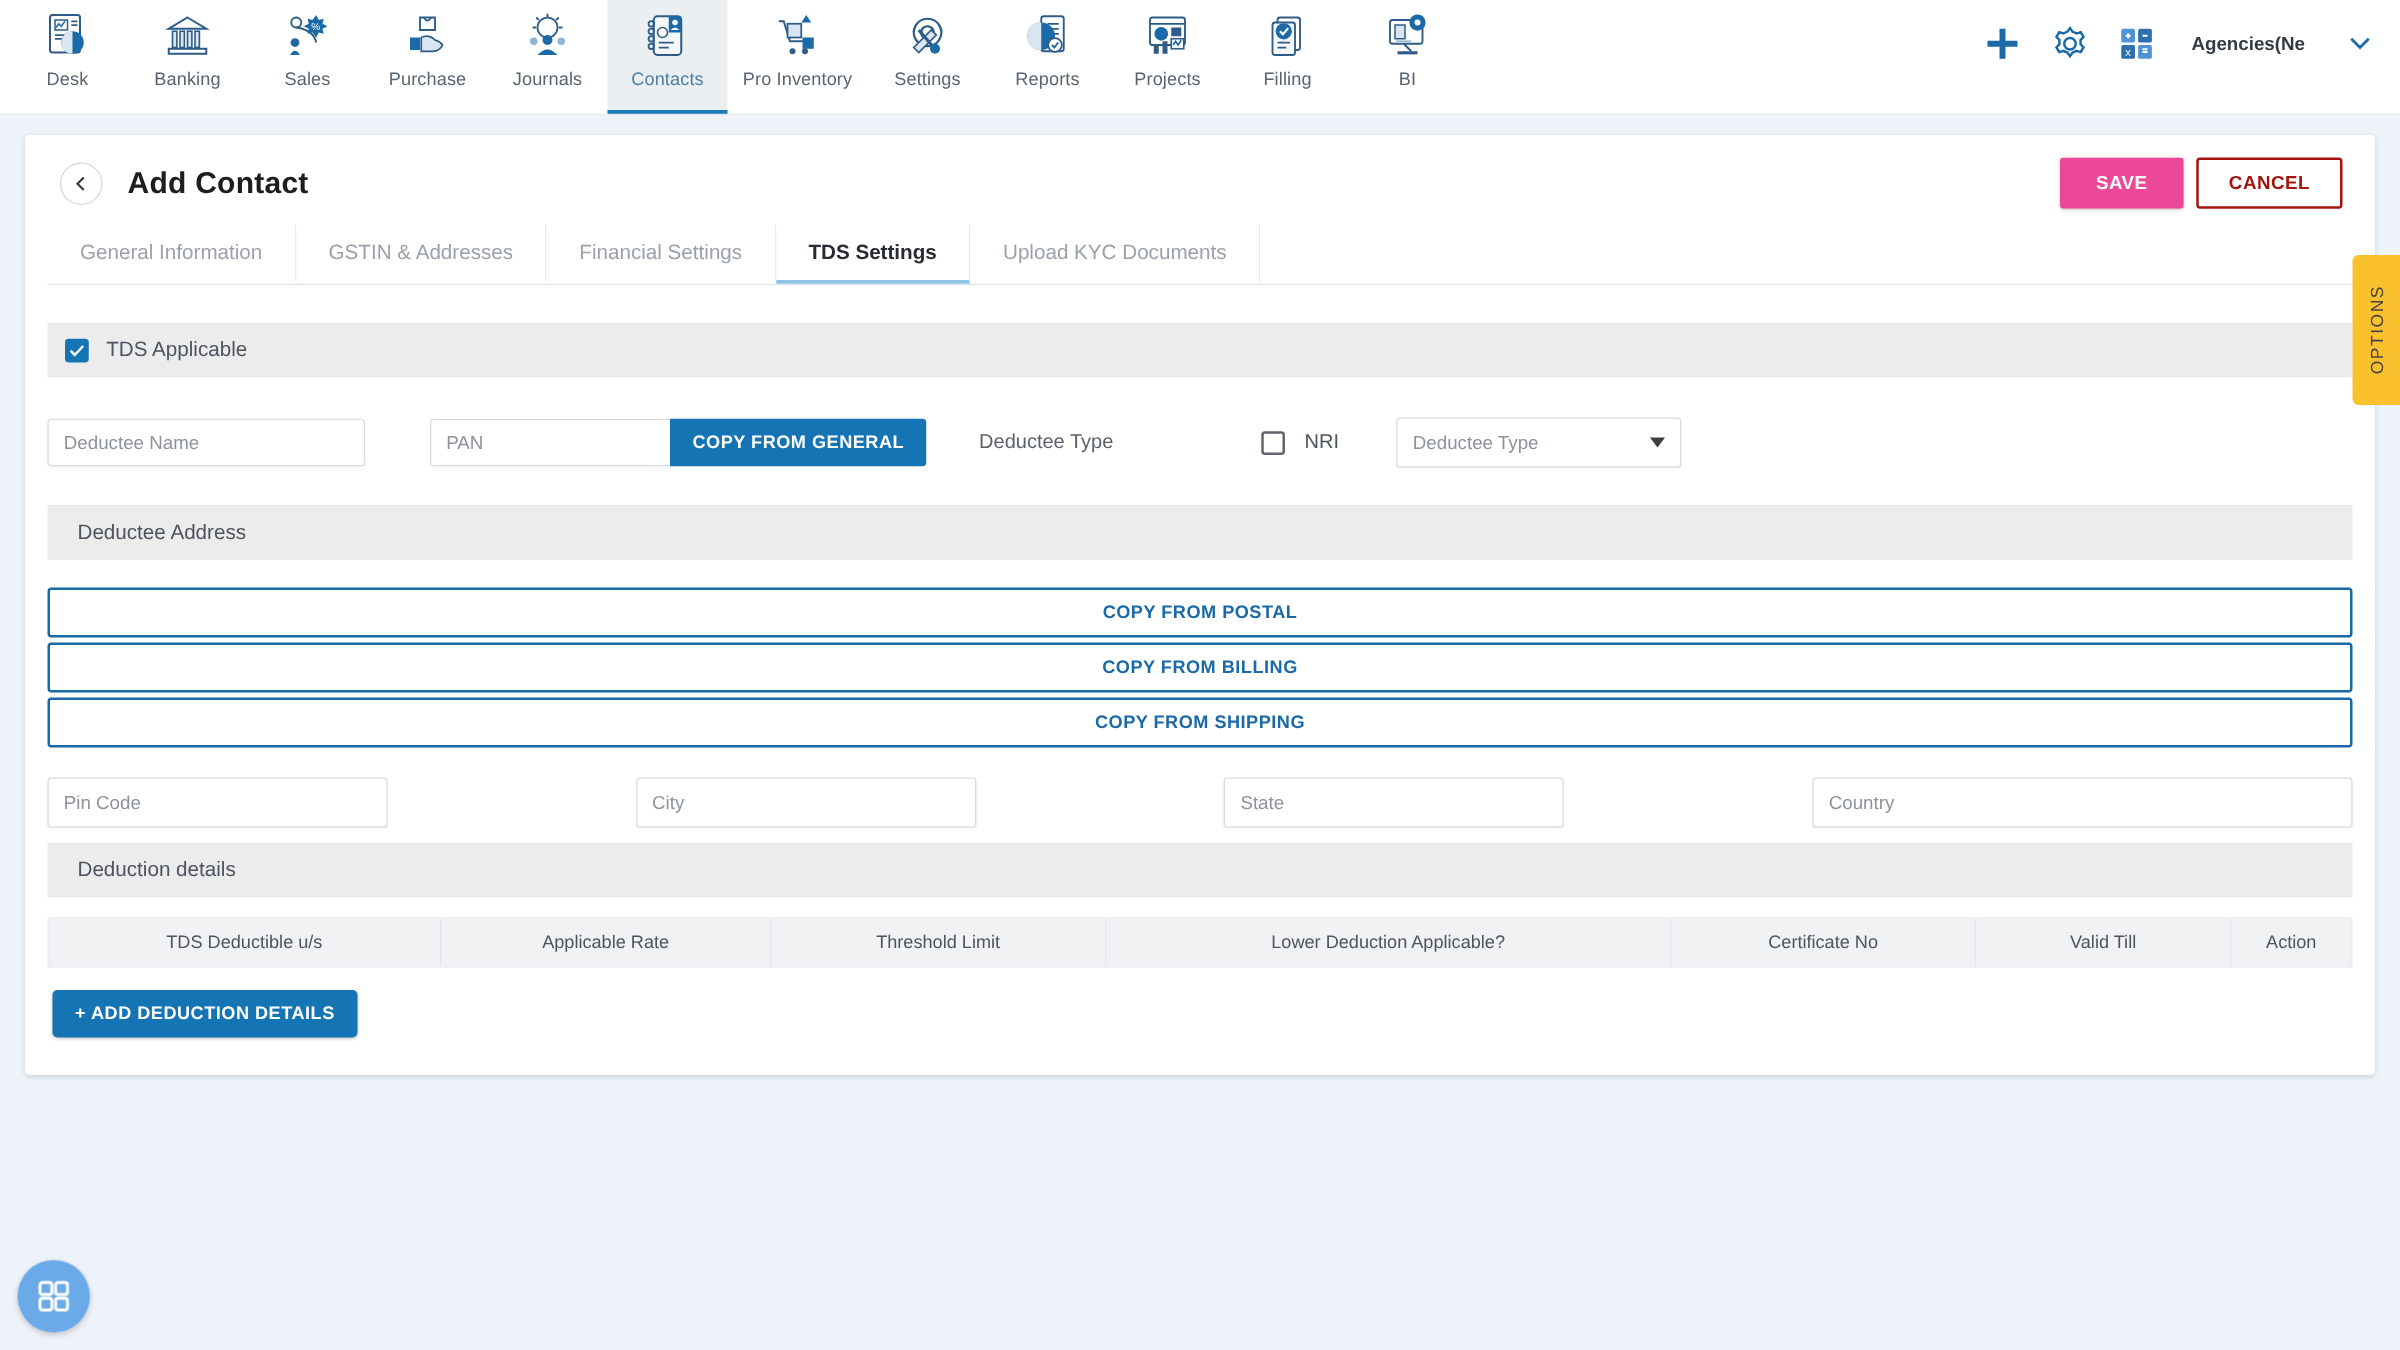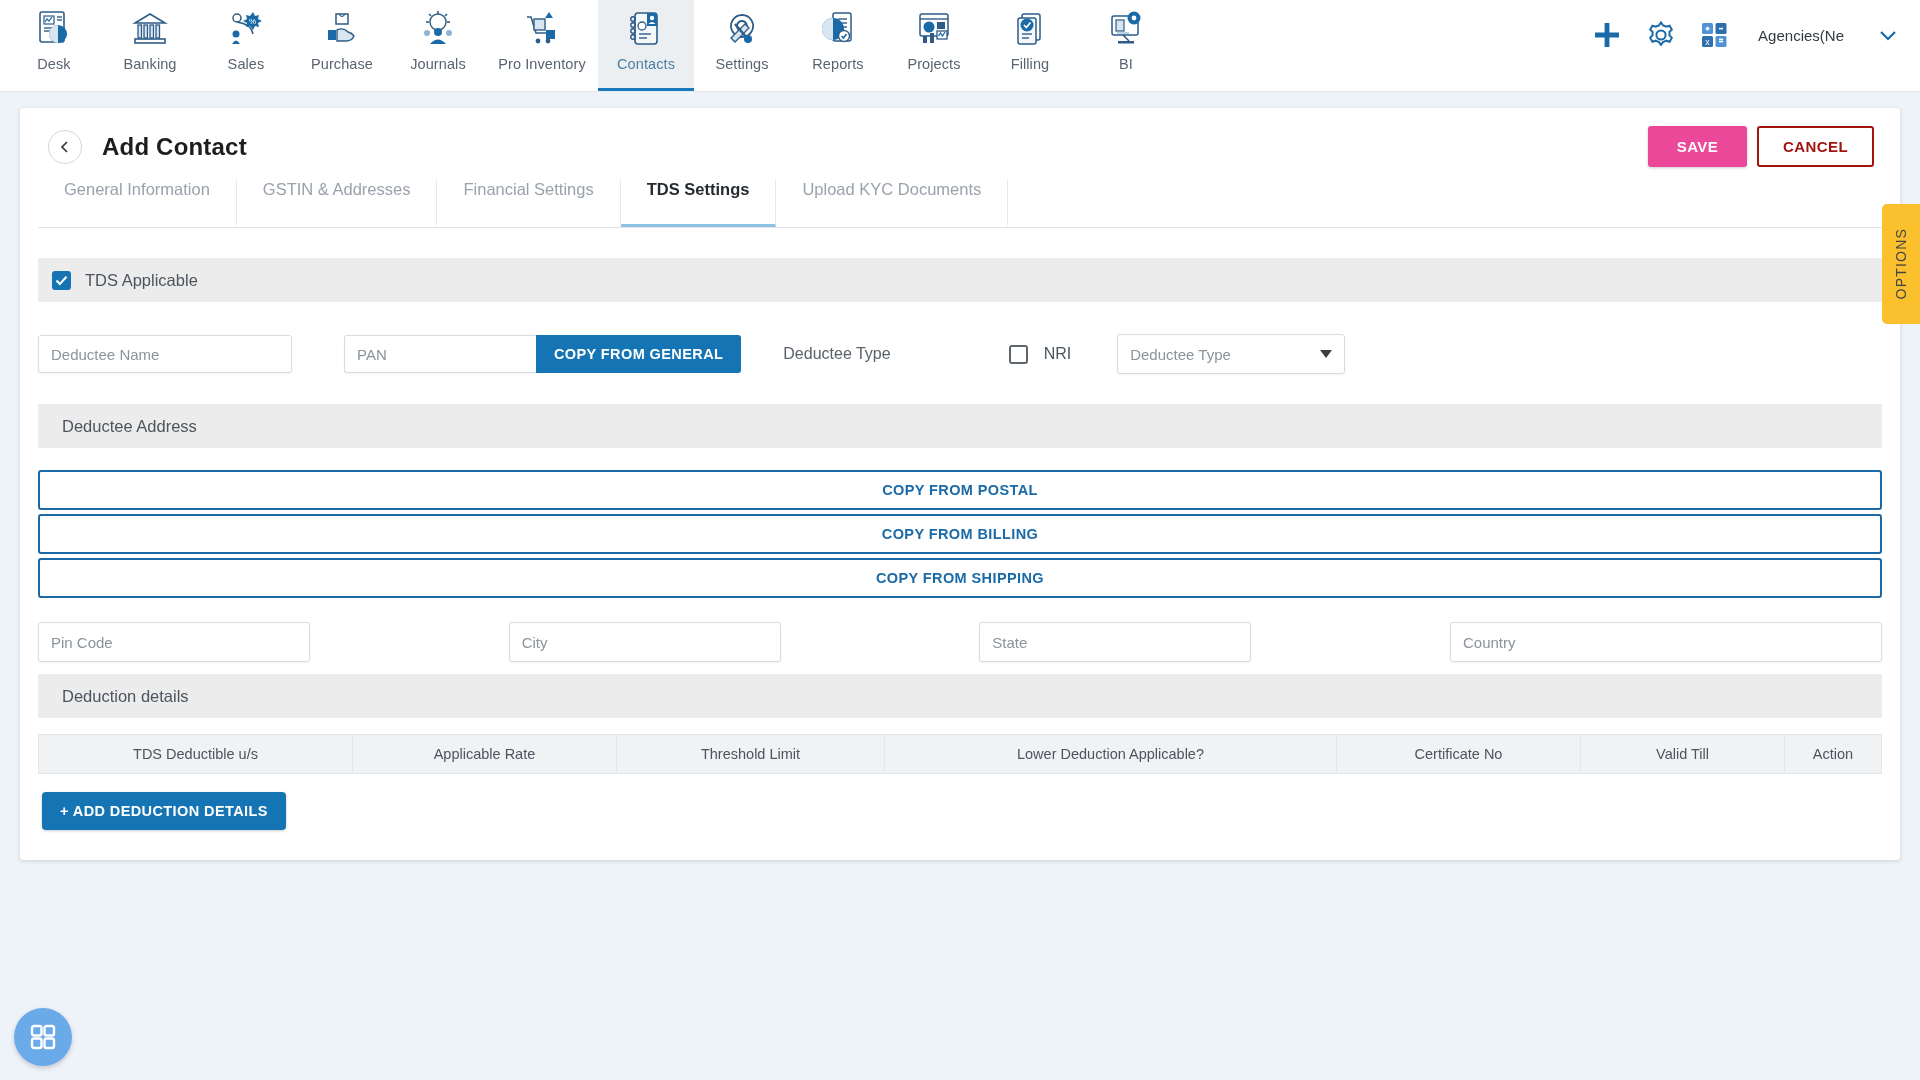--- a/index.html
+++ b/index.html
@@ -39,21 +39,21 @@
     letter-spacing: .1px;
   }
   .nav-item.active .nav-label { color: #4a7fa5; }
 
   .nav-right {
     position: absolute; right: 22px; top: 20px;
     display: flex; align-items: center; gap: 24px;
   }
   .icon-btn { cursor: pointer; display: flex; align-items: center; }
   .org-name {
-    font-size: 15px; font-weight: normal; color: #333a44;
+    font-size: 15px; font-weight: bold; color: #333a44;
     max-width: 96px; overflow: hidden; white-space: nowrap;
     text-overflow: clip; margin-left: 4px;
   }
   .chev-down { color: #1a6aa8; font-size: 20px; margin-left: 10px; cursor: pointer; }
 
   
   .page-wrap { padding: 16px 20px 0 20px; position: relative; }
   .card {
     background: #fff;
     border-radius: 4px;
@@ -111,21 +111,21 @@
   }
 
   
   .tabs {
     display: flex; align-items: stretch;
     margin: 0 18px;
     border-bottom: 1px solid #e0e4ea;
     height: 48px;
   }
   .tab {
-    display: flex; 
+    display: flex; align-items: center;
     padding: 0 26px;
     font-size: 16.5px; color: #9aa1ab;
     cursor: pointer;
     border-bottom: 3px solid transparent;
     border-right: 1px solid #e6e9ee;
     white-space: nowrap;
   }
   .tab.active { color: #262b31; font-weight: bold; border-bottom-color: #8fc3e6; }
 
   
@@ -283,51 +283,51 @@
           <line x1="30" y1="6" x2="28" y2="8"></line>
             <line x1="9" y1="14" x2="12" y2="14"></line>
           <line x1="33" y1="14" x2="30" y2="14"></line>
         </g>
         <circle cx="21" cy="24" r="4" fill="#1a6aa8"></circle>
         <path d="M13 36 q8 -9 16 0 z" fill="#1a6aa8"></path>
         <circle cx="10" cy="25" r="3" fill="#8fb4d4"></circle>
         <circle cx="32" cy="25" r="3" fill="#8fb4d4"></circle>
       </svg>
       <span class="nav-label">Journals</span>
-    </div>
-
-    <div class="nav-item wide">
-      <svg class="nav-ico" viewBox="0 0 42 42">
-        <path d="M6 9 h4 l5 16 h14" fill="none" stroke="#2e5c86" stroke-width="1.6"></path>
-        <rect x="13" y="11" width="11" height="11" fill="#d9e6f2" stroke="#2e5c86" stroke-width="1.4"></rect>
-        <polygon points="28,4 32,10 24,10" fill="#1a6aa8"></polygon>
-        <rect x="25" y="22" width="9" height="9" fill="#1a6aa8"></rect>
-        <circle cx="17" cy="33" r="2.4" fill="#2e5c86"></circle>
-        <circle cx="27" cy="33" r="2.4" fill="#2e5c86"></circle>
-      </svg>
-      <span class="nav-label">Pro Inventory</span>
     </div>
 
     <div class="nav-item active">
       <svg class="nav-ico" viewBox="0 0 42 42">
         <rect x="10" y="5" width="22" height="31" rx="3" fill="#f4f8fb" stroke="#2e5c86" stroke-width="1.6"></rect>
         <rect x="22" y="5" width="10" height="13" fill="#1a6aa8"></rect>
         <circle cx="27" cy="10" r="2.2" fill="#fff"></circle>
         <path d="M23.5 16 q3.5 -4 7 0 z" fill="#fff"></path>
         <circle cx="17" cy="18" r="4" fill="#fff" stroke="#2e5c86" stroke-width="1.3"></circle>
         <line x1="14" y1="26" x2="26" y2="26" stroke="#2e5c86" stroke-width="1.4"></line>
         <line x1="14" y1="30" x2="22" y2="30" stroke="#2e5c86" stroke-width="1.4"></line>
         <g fill="none" stroke="#2e5c86" stroke-width="1.4">
           <circle cx="8" cy="11" r="2.2"></circle>
             <circle cx="8" cy="17" r="2.2"></circle>
           <circle cx="8" cy="23" r="2.2"></circle>
             <circle cx="8" cy="29" r="2.2"></circle>
         </g>
       </svg>
       <span class="nav-label">Contacts</span>
+    </div>
+
+    <div class="nav-item wide">
+      <svg class="nav-ico" viewBox="0 0 42 42">
+        <path d="M6 9 h4 l5 16 h14" fill="none" stroke="#2e5c86" stroke-width="1.6"></path>
+        <rect x="13" y="11" width="11" height="11" fill="#d9e6f2" stroke="#2e5c86" stroke-width="1.4"></rect>
+        <polygon points="28,4 32,10 24,10" fill="#1a6aa8"></polygon>
+        <rect x="25" y="22" width="9" height="9" fill="#1a6aa8"></rect>
+        <circle cx="17" cy="33" r="2.4" fill="#2e5c86"></circle>
+        <circle cx="27" cy="33" r="2.4" fill="#2e5c86"></circle>
+      </svg>
+      <span class="nav-label">Pro Inventory</span>
     </div>
 
     <div class="nav-item">
       <svg class="nav-ico" viewBox="0 0 42 42">
         <path d="M21 7 a11 11 0 1 0 0.1 0 z M21 13 a5 5 0 1 1 -0.1 0 z" fill="none" stroke="#2e5c86" stroke-width="1.8"></path>
         <path d="M10 30 l14 -14 l4 4 l-14 14 z" fill="#d9e6f2" stroke="#2e5c86" stroke-width="1.4"></path>
         <path d="M26 30 l-12 -14" stroke="#2e5c86" stroke-width="2.6" fill="none"></path>
         <circle cx="27" cy="31" r="4" fill="#1a6aa8"></circle>
       </svg>
       <span class="nav-label">Settings</span>

